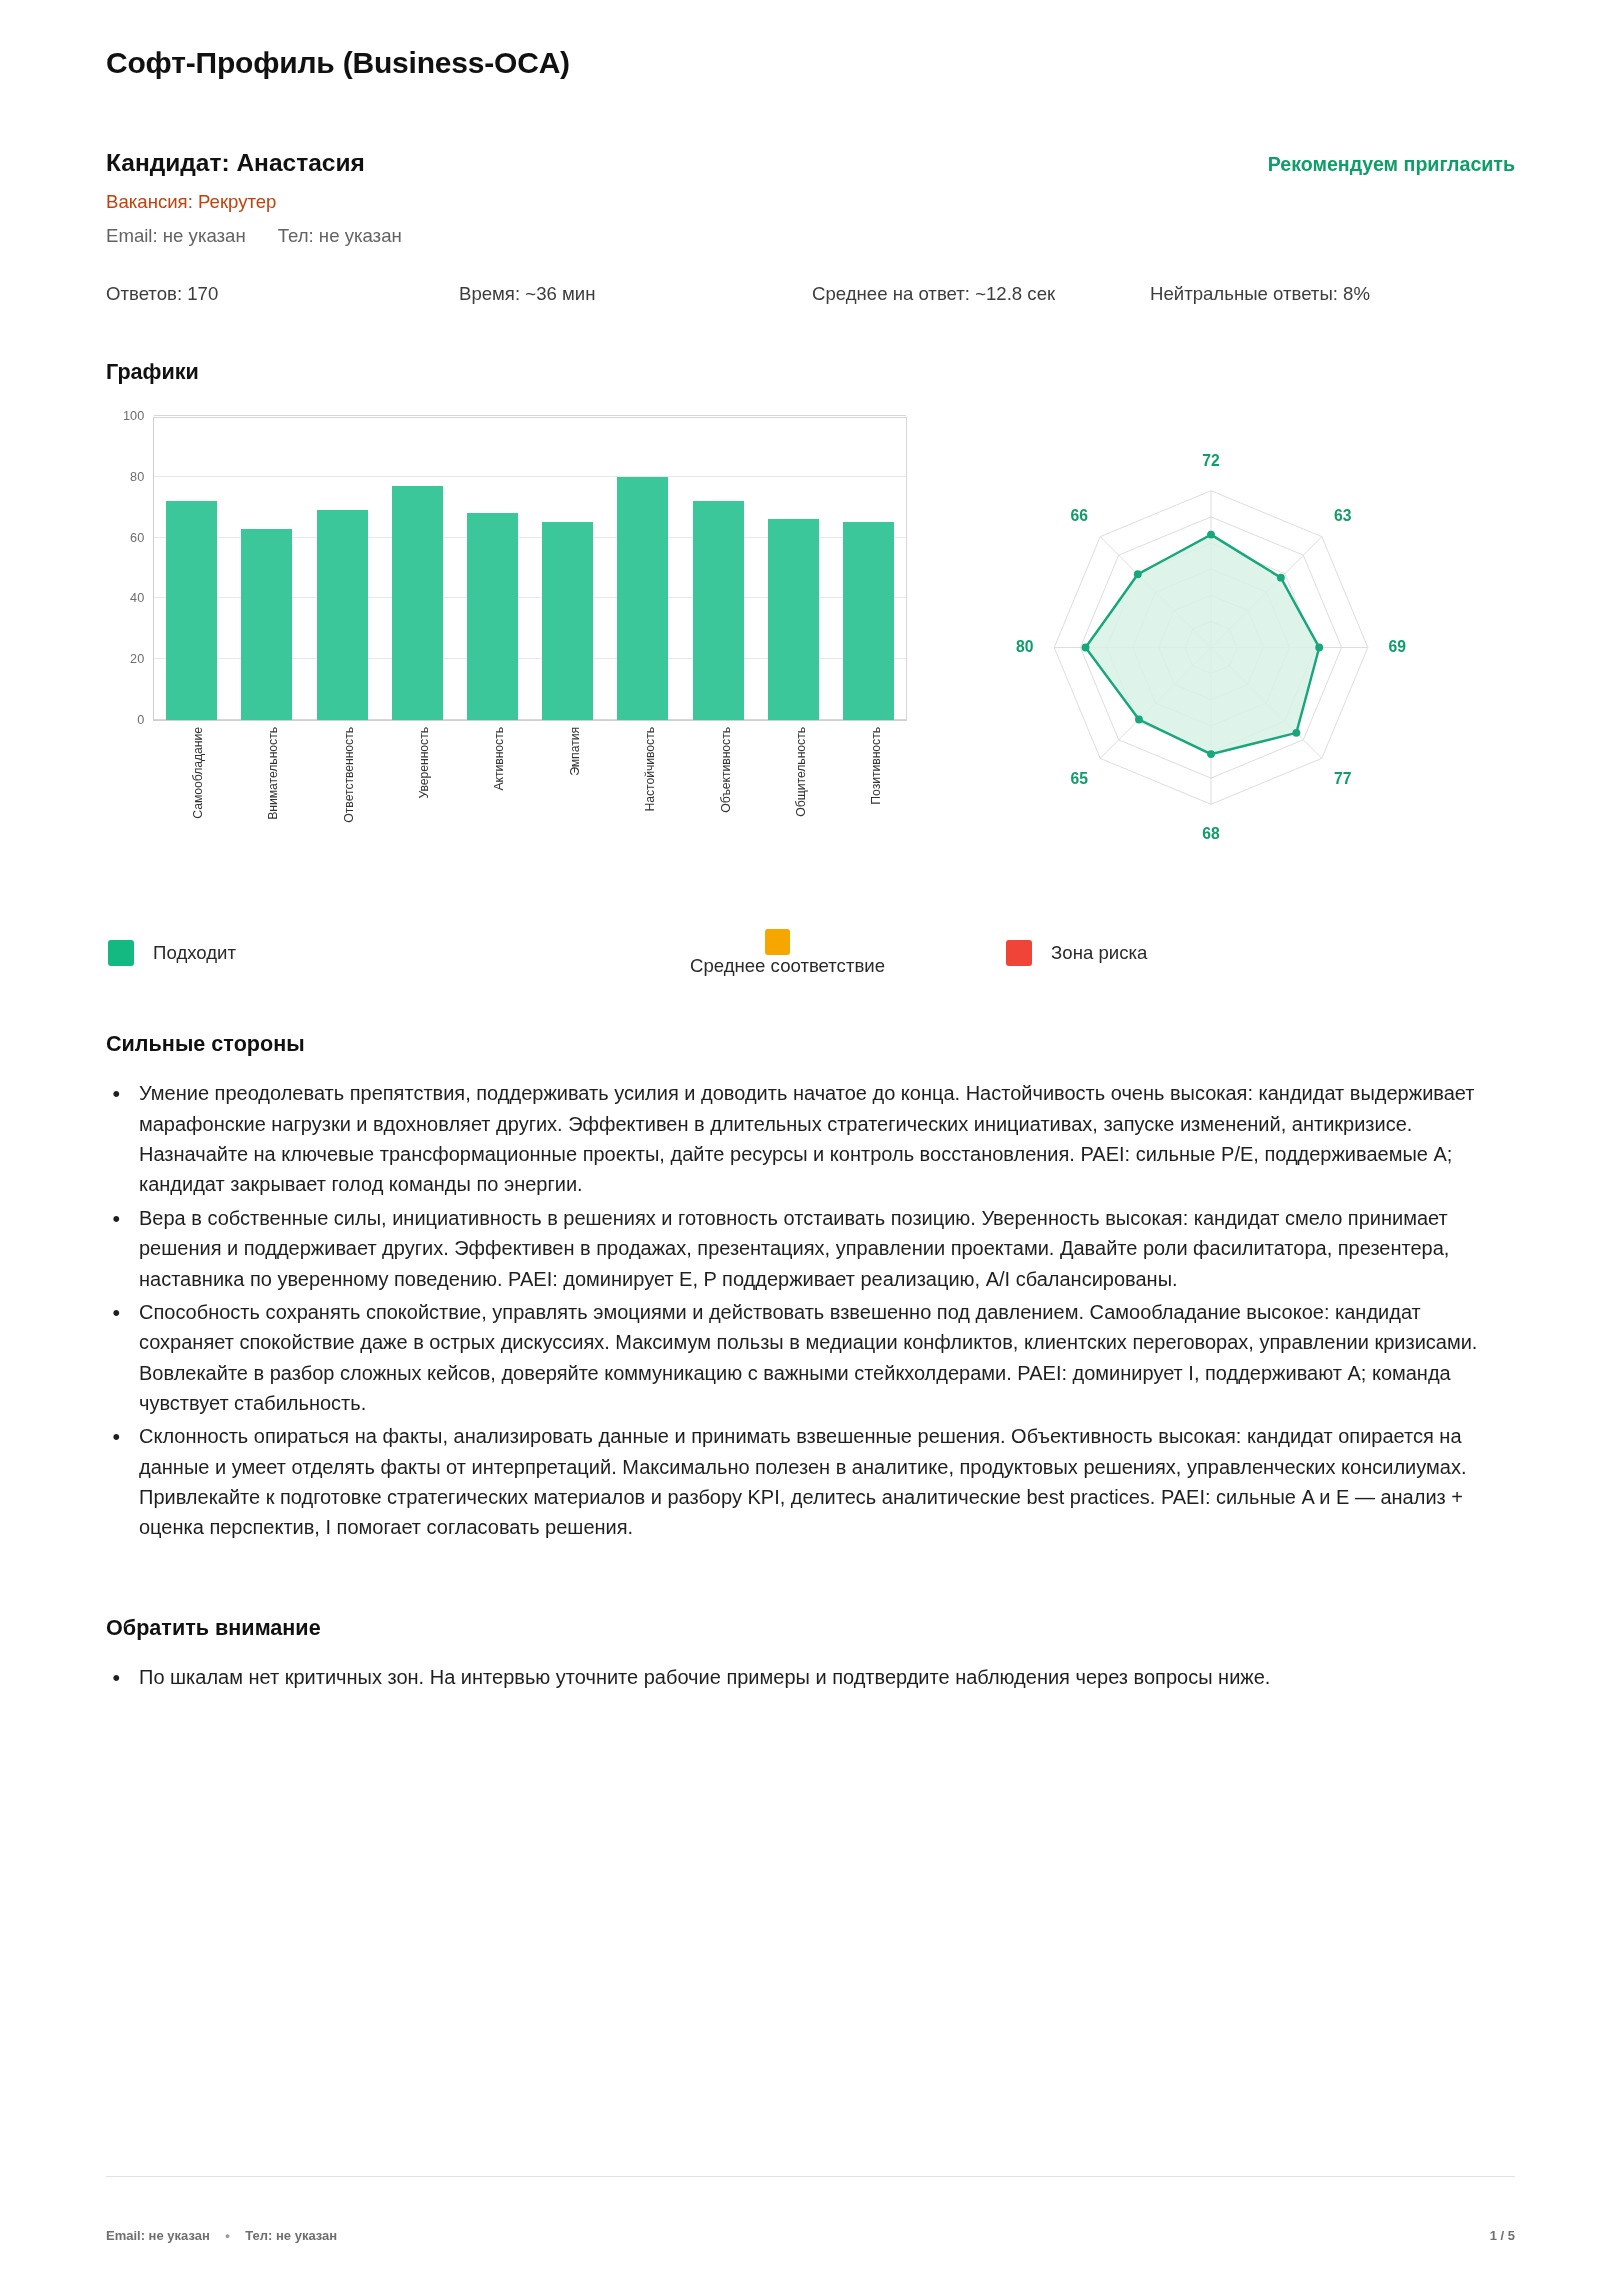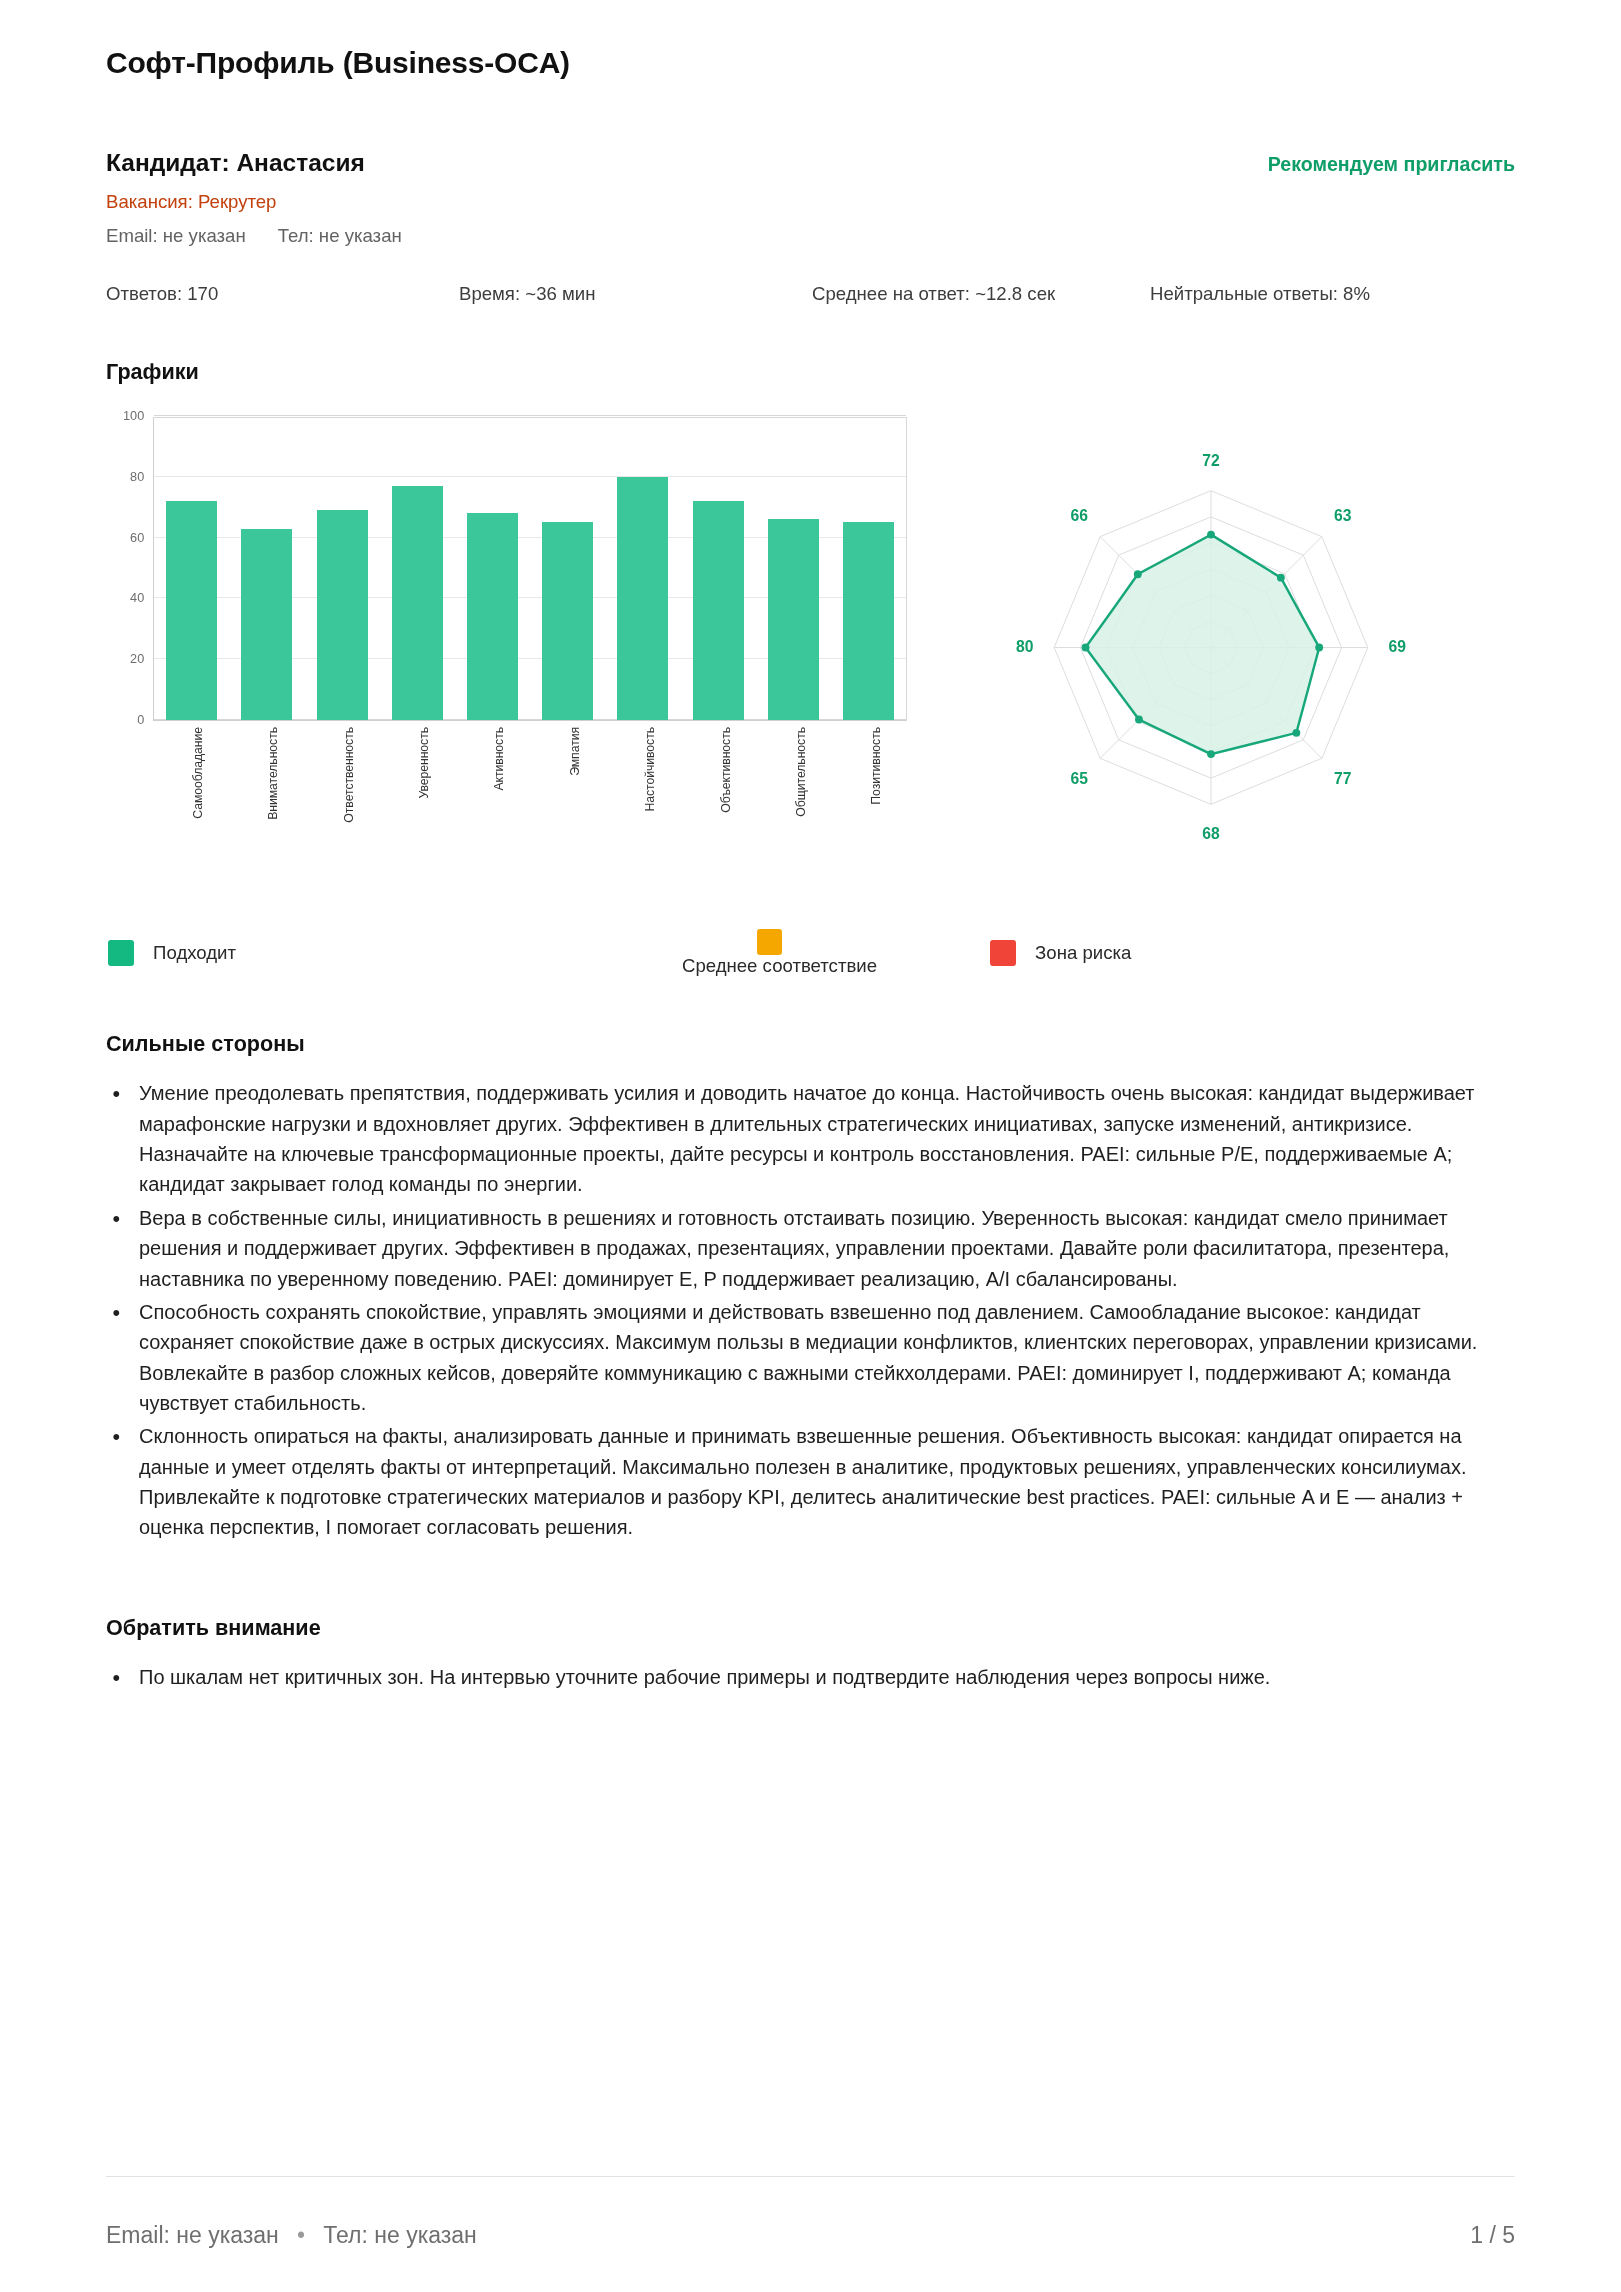--- a/index.html
+++ b/index.html
@@ -155,20 +155,21 @@
     display: flex;
     justify-content: center;
     padding-top: 9.8px;
   }
   
   .legend {
     margin-top: 61px;
     display: flex;
     align-items: center;
     padding-left: 2px;
+    gap: 8px;
   }
   .legend-item {
     display: flex;
     align-items: center;
     font-size: 18.6px;
     color: #2a2a2a;
   }
   .legend-item:nth-child(1) { width: 461px; }
   .legend-item:nth-child(2) { width: 421px; flex-direction: column; }
   .swatch {
@@ -204,22 +205,23 @@
   .footer {
     position: absolute;
     left: 106px;
     right: 106px;
     bottom: 0;
     height: 116px;
     border-top: 1px solid #e2e2e2;
     display: flex;
     align-items: center;
     justify-content: space-between;
-    font-size: 23px;
+    font-size: 13px;
     color: #6f6f6f;
+    font-weight: bold;
   }
   .footer .dot {
     display: inline-block;
     margin: 0 11.8px;
     color: #9a9a9a;
   }
 </style>
 </head>
 <body>
 

